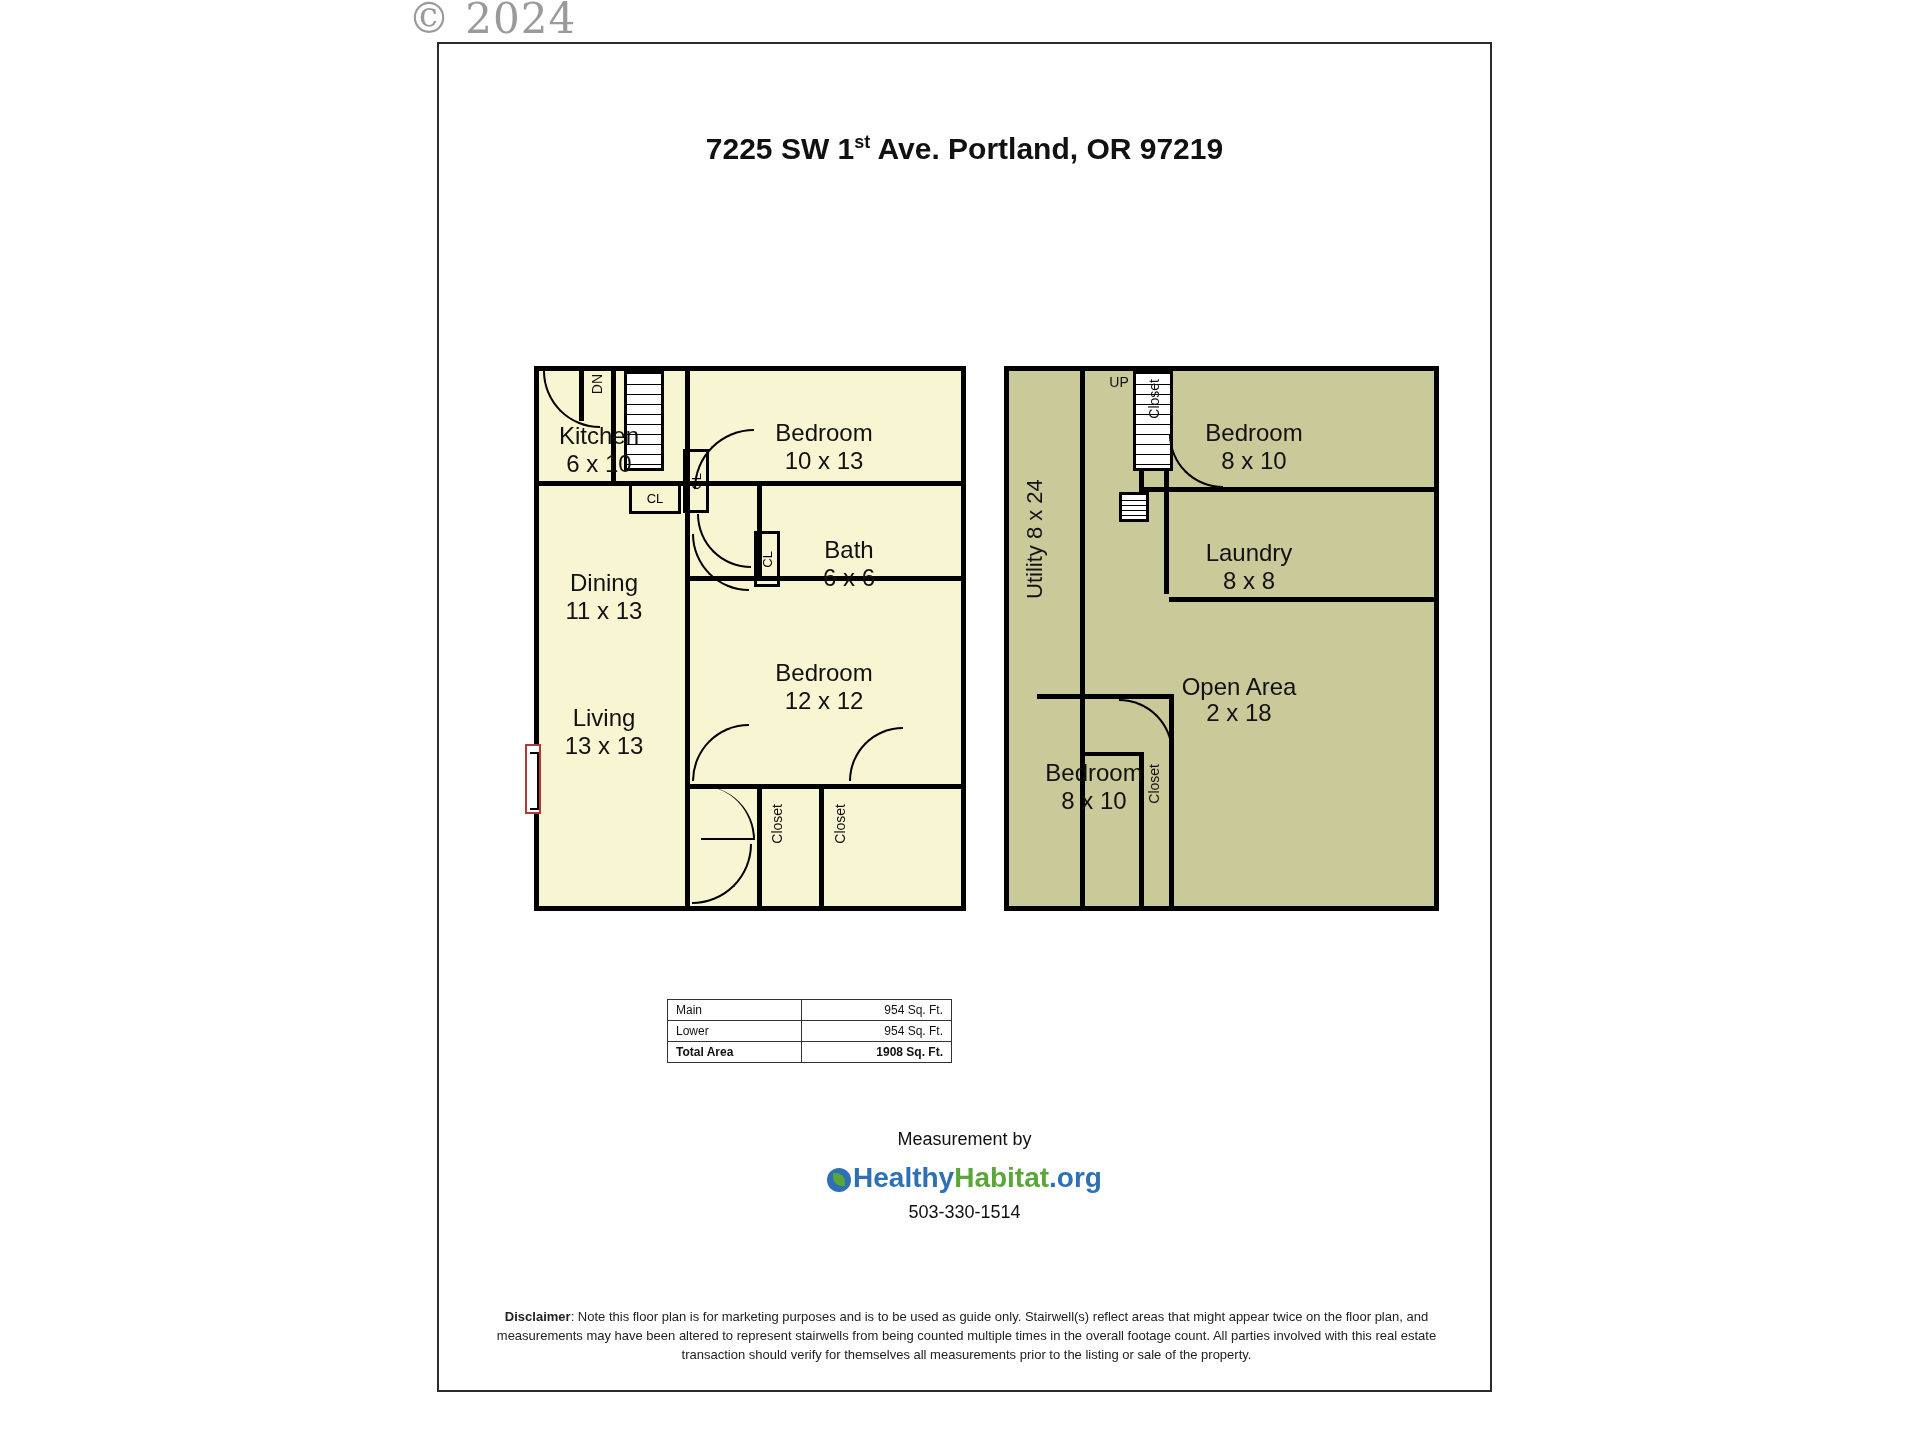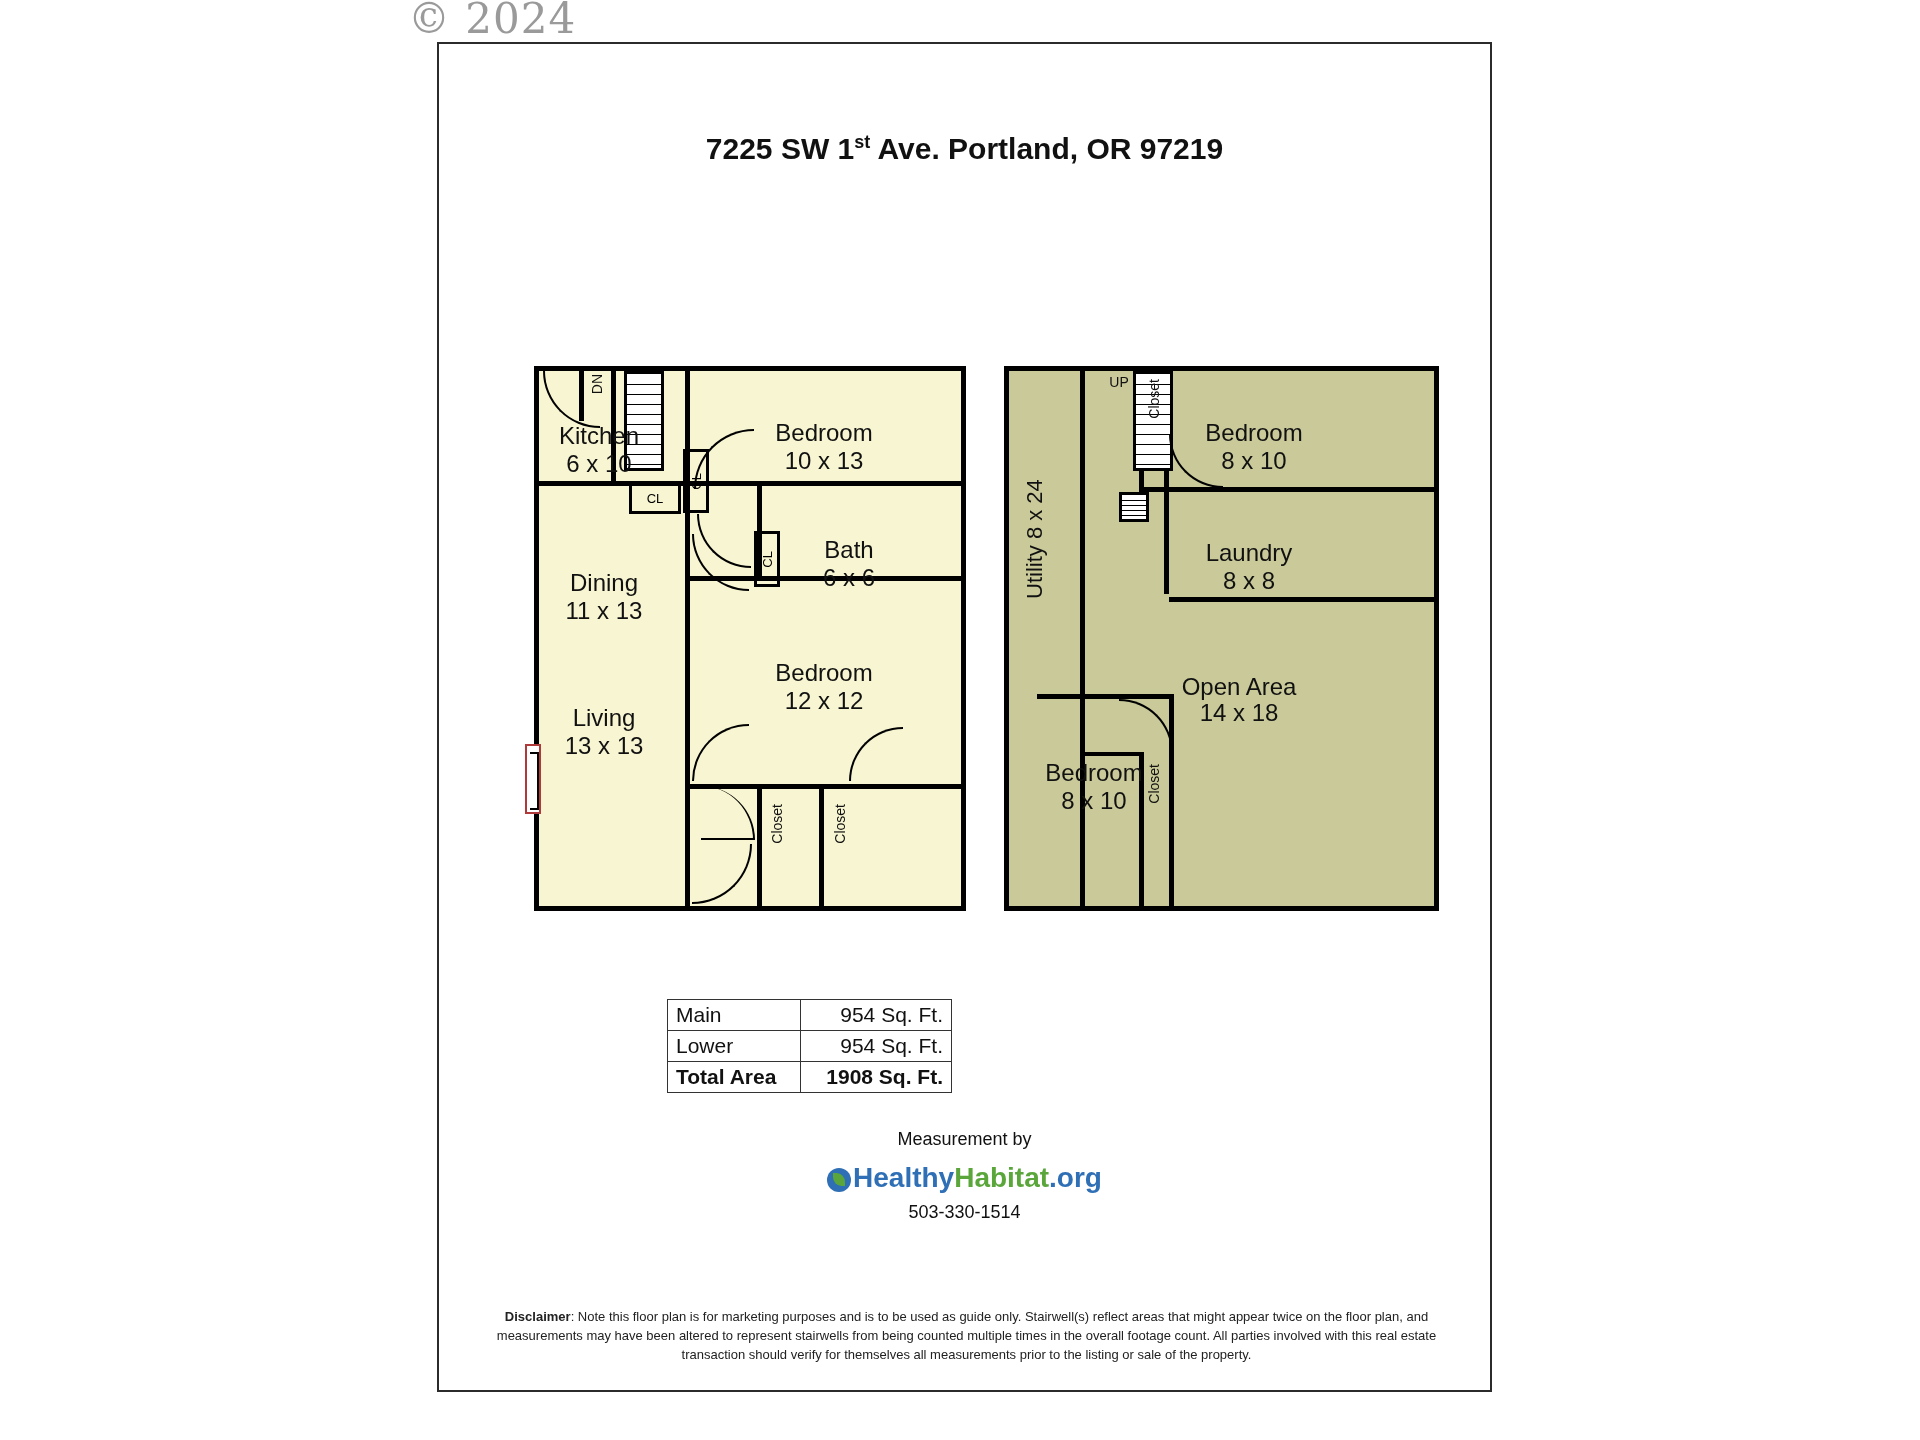--- a/index.html
+++ b/index.html
@@ -67,21 +67,21 @@
     border:2px solid #b03a3a;background:#fff;box-sizing:border-box;
   }
   .window-left:after{
     content:"";position:absolute;left:3px;top:6px;width:9px;height:58px;
     border:2px solid #000;border-left:none;box-sizing:border-box;
   }
 
   
   .area-table{
     position:absolute;left:228px;top:955px;width:285px;
-    border-collapse:collapse;font-size:21px;color:#111;
+    border-collapse:collapse;font-size:12px;color:#111;
   }
   .area-table td{border:1px solid #333;padding:3px 8px;}
   .area-table td.val{text-align:right;}
   .area-table tr.total td{font-weight:bold;}
 
   .measure-by{
     position:absolute;left:0;top:1085px;width:100%;text-align:center;
     font-size:18px;color:#111;
   }
   .logo{
@@ -240,21 +240,21 @@
     <div class="rlabel" style="left:715px;top:375px;width:200px;">
       <div class="rname">Bedroom</div>
       <div class="rdim">8 x 10</div>
     </div>
     <div class="rlabel" style="left:710px;top:495px;width:200px;">
       <div class="rname">Laundry</div>
       <div class="rdim">8 x 8</div>
     </div>
     <div class="rlabel" style="left:700px;top:630px;width:200px;line-height:1.1;">
       <div class="rname">Open Area</div>
-      <div class="rdim">14 x 18</div>
+      <div class="rdim">2 x 18</div>
     </div>
     <div class="rlabel" style="left:570px;top:715px;width:170px;">
       <div class="rname">Bedroom</div>
       <div class="rdim">8 x 10</div>
     </div>
   </div>
 
   <table class="area-table">
     <tbody>
         <tr>

